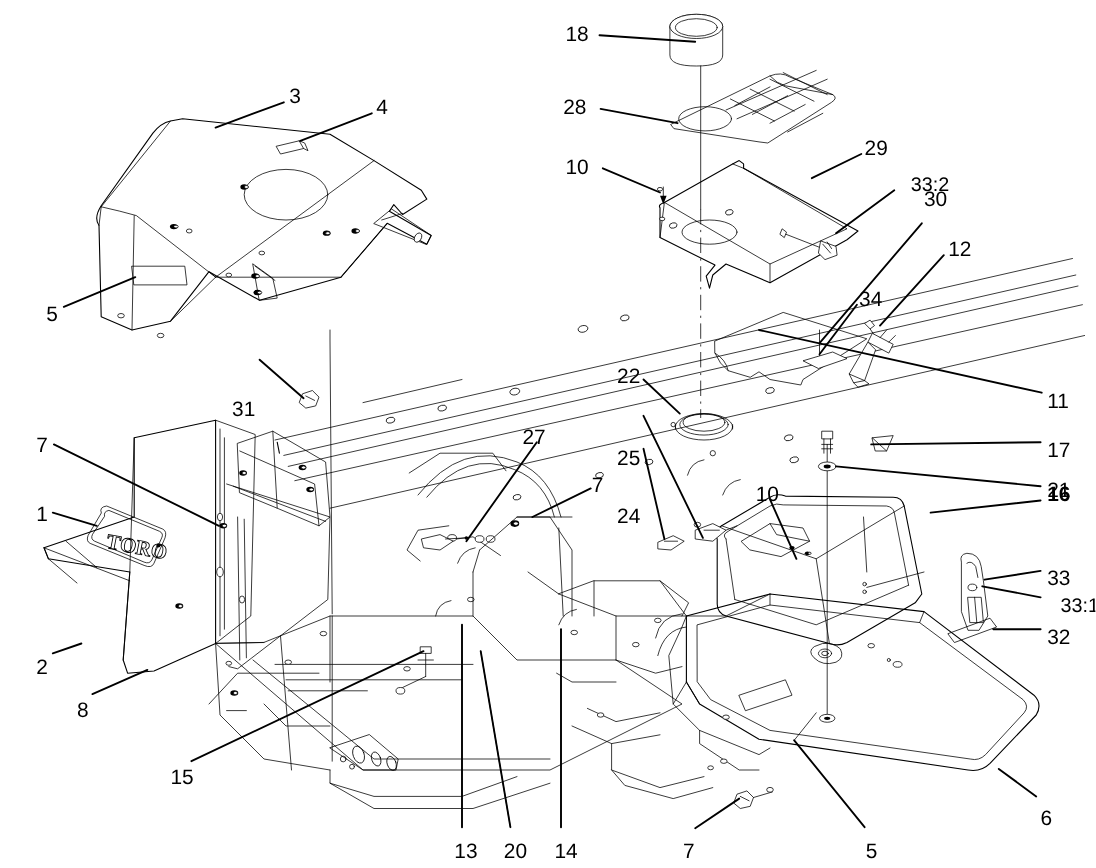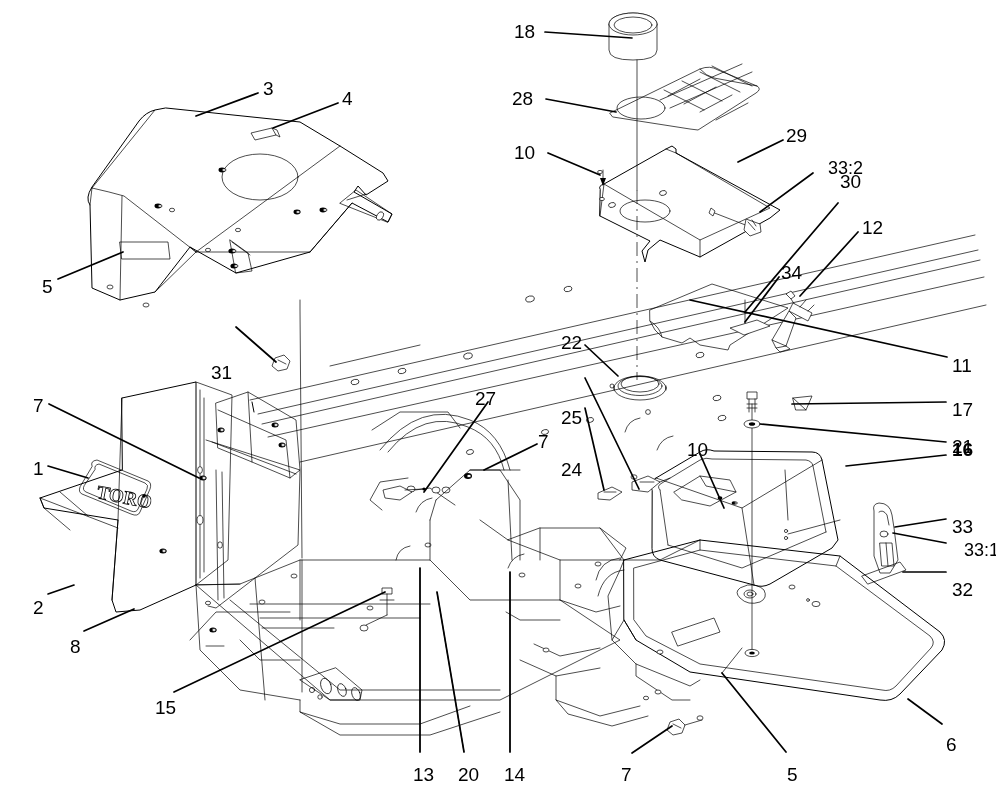--- a/index.html
+++ b/index.html
@@ -492,21 +492,21 @@
       <div class="callout-label" style="left: 33px; top: 396px;">7</div>
       <div class="callout-label" style="left: 561px; top: 420px; margin-top: 40px;">24</div>
       <div class="callout-label" style="left: 475px; top: 389px;">27</div>
       <div class="callout-label" style="left: 538px; top: 432px;">7</div>
       <div class="callout-label" style="left: 952px; top: 440px; font-weight: bold;">16</div>
       <div class="callout-label" style="left: 687px; top: 440px;">10</div>
       <div class="callout-label" style="left: 33px; top: 459px;">1</div>
       <div class="callout-label" style="left: 952px; top: 437px;">21</div>
       <div class="callout-label" style="left: 952px; top: 517px;">33</div>
       <div class="callout-label sub" style="left: 952px; top: 541px;">33:1</div>
-      <div class="callout-label" style="left: 952px; top: 570px; margin-top: 10px;">32</div>
+      <div class="callout-label" style="left: 952px; top: 570px;">32</div>
       <div class="callout-label" style="left: 33px; top: 598px;">2</div>
       <div class="callout-label" style="left: 70px; top: 637px;">8</div>
       <div class="callout-label" style="left: 155px; top: 698px;">15</div>
       <div class="callout-label" style="left: 413px; top: 765px;">13</div>
       <div class="callout-label" style="left: 458px; top: 765px;">20</div>
       <div class="callout-label" style="left: 504px; top: 765px;">14</div>
       <div class="callout-label" style="left: 621px; top: 765px;">7</div>
       <div class="callout-label" style="left: 787px; top: 765px;">5</div>
       <div class="callout-label" style="left: 946px; top: 735px;">6</div>
     </div>

